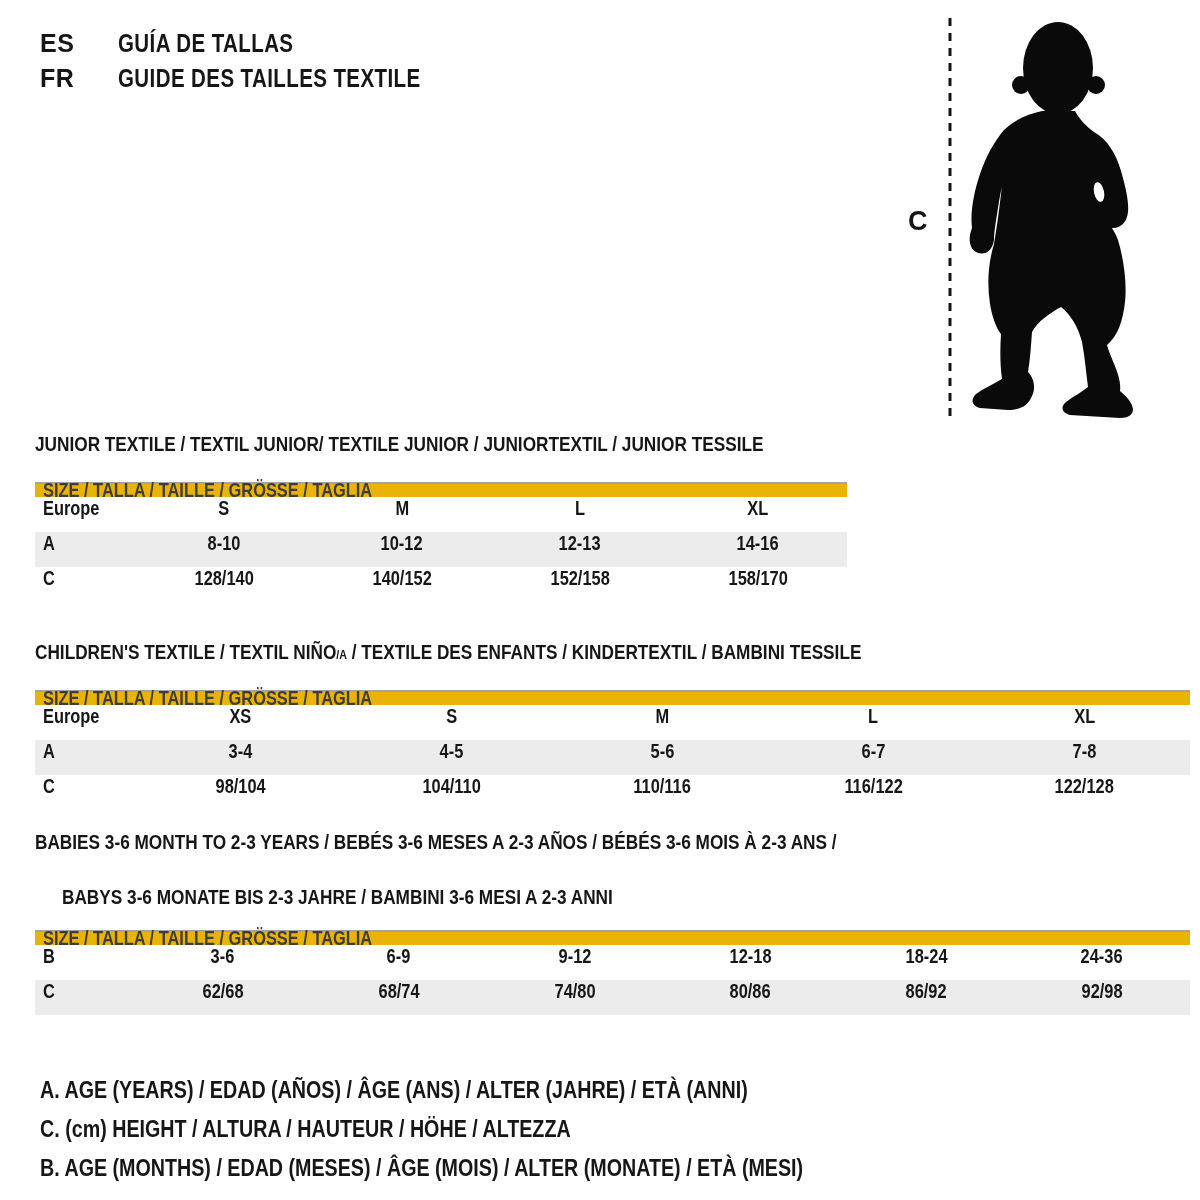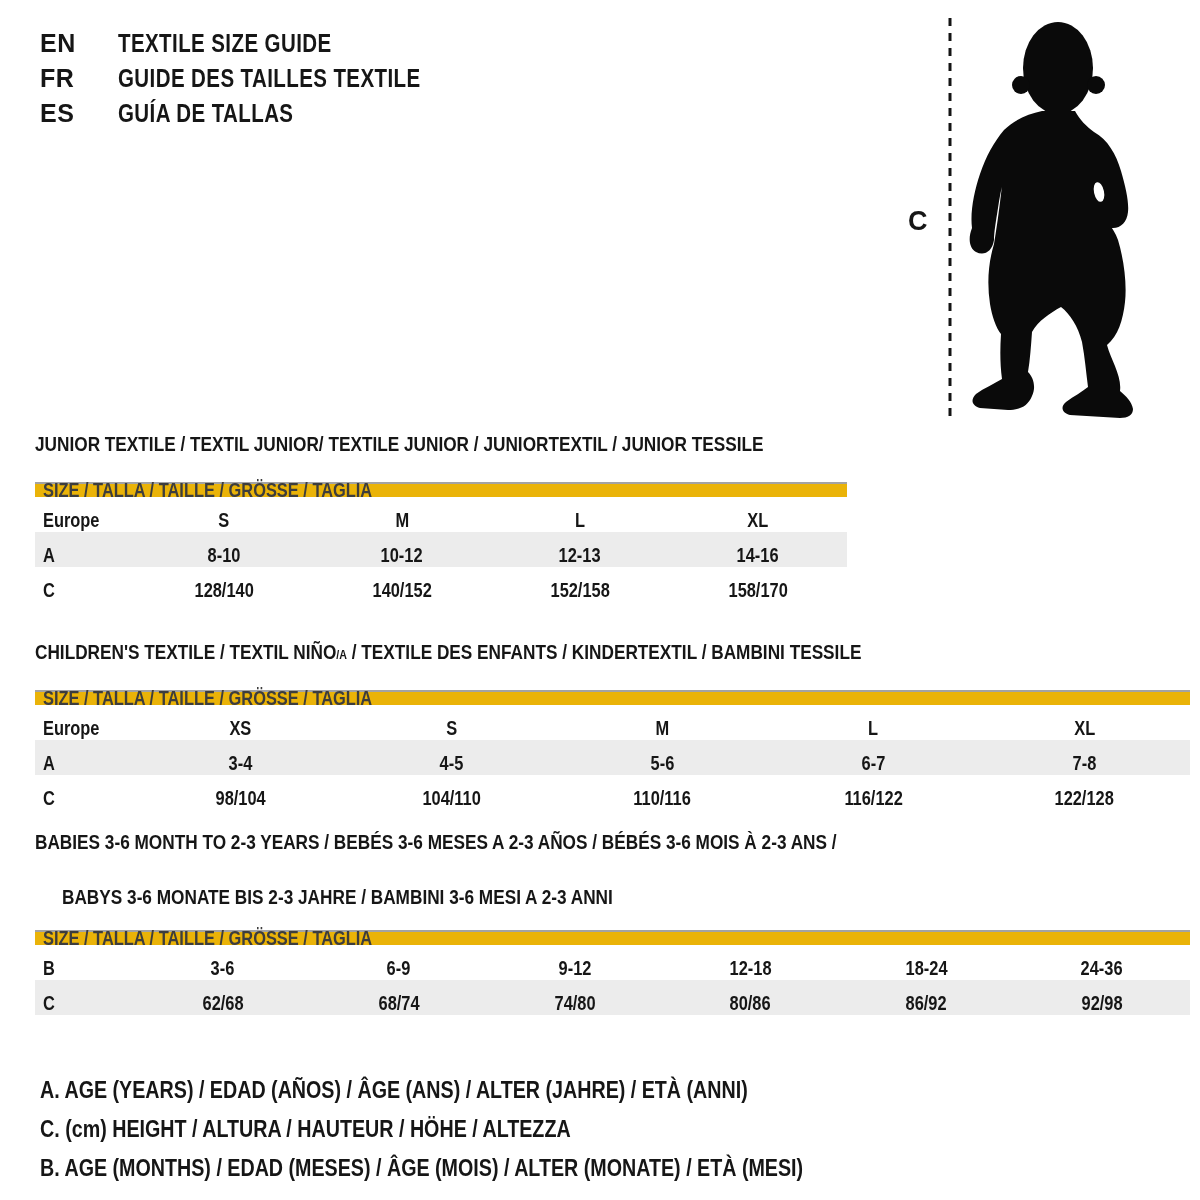--- a/index.html
+++ b/index.html
@@ -30,44 +30,40 @@
 
   
   .table { position:absolute; left:35px; }
   .t-junior { width:812px; }
   .t-wide   { width:1155px; }
   .thead {
     height:15px; background:#eab308; border-top:2px solid #a3a3a3;
     display:flex; align-items:center; padding-left:8px;
     font-size:20px; color:#3d3d3d;
   }
-  .trow { display:flex; height:35px; align-items:flex-end; font-size:20px; }
+  .trow { display:flex; height:35px; align-items:flex-start; font-size:20px; }
   .trow.shaded { background:#ececec; }
   .tlabel { width:100px; padding-left:8px; text-align:left; }
   .tcell  { flex:1; text-align:center; }
 
   
   .footnotes { left:40px; top:1070px; font-size:24px; }
   .fn-line { height:39px; display:flex; align-items:center; }
 </style>
 </head>
 <body>
 
 <div class="abs lang-list">
   <div class="lang-row">
-    <span class="lang-code">EN</span>
-    <span class="cond">TEXTILE SIZE GUIDE</span>
+    <span class="lang-code">ES</span>
+    <span class="cond">GUÍA DE TALLAS</span>
   </div>
   <div class="lang-row">
     <span class="lang-code">FR</span>
     <span class="cond">GUIDE DES TAILLES TEXTILE</span>
-  </div>
-  <div class="lang-row">
-    <span class="lang-code">ES</span>
-    <span class="cond">GUÍA DE TALLAS</span>
   </div>
 </div>
 
 <svg class="abs" style="left:948px; top:18px;" width="4" height="398">
   <line x1="2" y1="0" x2="2" y2="398" stroke="#141414" stroke-width="3" stroke-dasharray="8 7"></line>
 </svg>
 <span class="abs figure-c">C</span>
 <svg class="abs" style="left:958px; top:16px;" width="207" height="410" viewBox="0 0 207 410">
   <g fill="#0a0a0a">
     <ellipse cx="100" cy="52" rx="35" ry="46"></ellipse>

